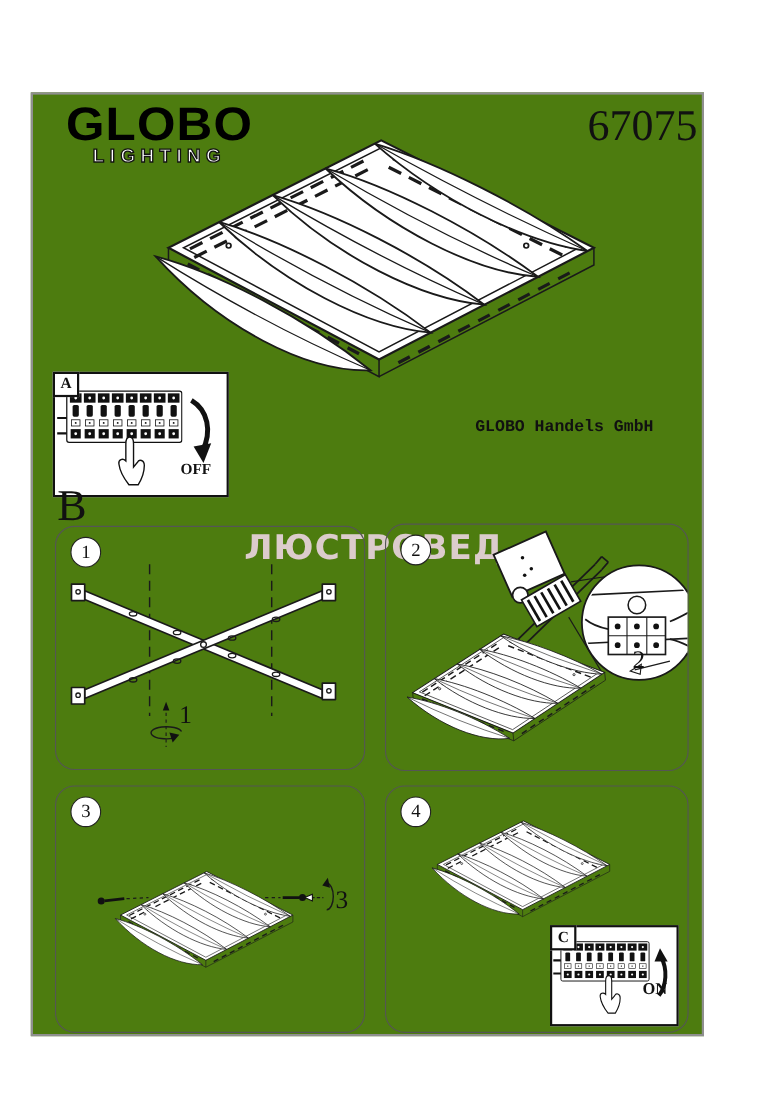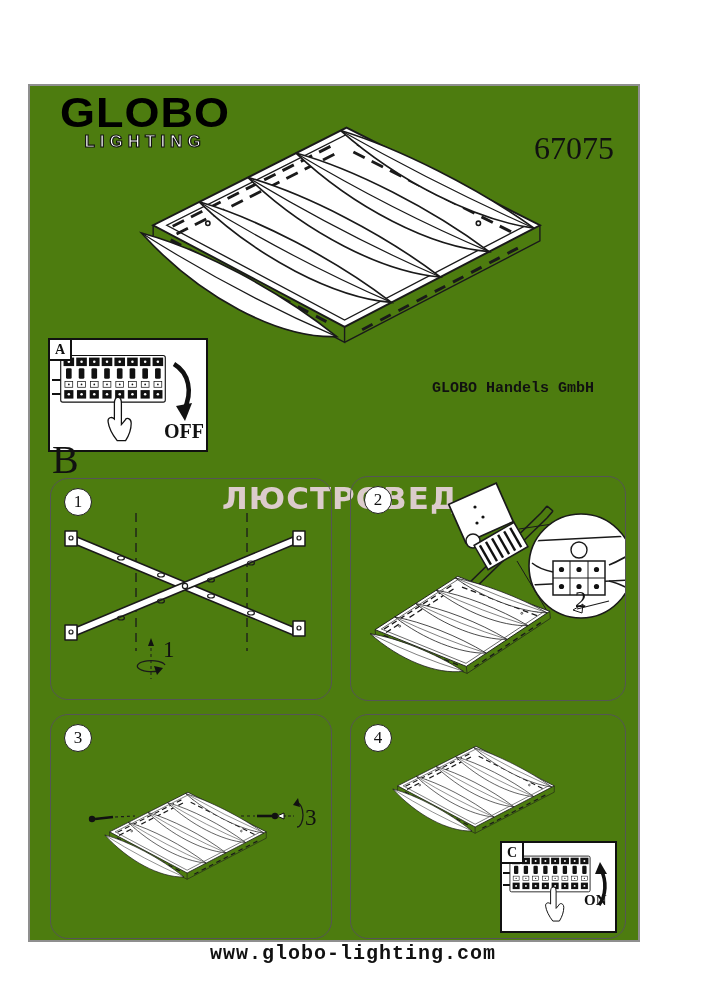--- a/index.html
+++ b/index.html
@@ -8,32 +8,32 @@
   .sheet{position:absolute;left:28px;top:84px;width:608px;height:854px;border:2px solid #8f8f8f;background:#4d7c0f;}
 
   
   .logo{position:absolute;left:30px;top:4px;text-align:center;}
   .logo .globo{font-family:"Liberation Sans",sans-serif;font-weight:bold;font-size:45px;
                letter-spacing:1px;color:#000;line-height:46px;transform:scaleY(.95);}
   .logo .lighting{font-family:"Liberation Sans",sans-serif;font-weight:bold;font-size:17px;
                letter-spacing:5px;color:#fff;-webkit-text-stroke:1.2px #111;margin-top:-4px;}
 
   .model{position:absolute;left:504px;top:4px;font-family:"Liberation Serif",serif;
-         font-size:32px;color:#111;margin-top:40px;}
+         font-size:40px;color:#111;}
 
   .main-art{position:absolute;left:72px;top:24px;}
 
   
   .inset{position:absolute;border:2px solid #111;background:#fff;}
   .inset-a{left:18px;top:252px;width:156px;height:110px;}
   .inset-c{left:149px;top:126px;width:113px;height:88px;background:#fff;}
   .corner-label{position:absolute;left:-2px;top:-2px;width:20px;height:19px;border:2px solid #111;
         background:#fff;font-family:"Liberation Serif",serif;font-weight:bold;font-size:14px;
         text-align:center;line-height:19px;}
-  .state-label{position:absolute;font-family:"Liberation Serif",serif;font-weight:bold;font-size:20px;}
+  .state-label{position:absolute;font-family:"Liberation Serif",serif;font-weight:bold;font-size:14px;}
 
   .b-label{position:absolute;left:22px;top:354px;font-family:"Liberation Serif",serif;
            font-size:40px;line-height:40px;}
 
   .address{position:absolute;left:402px;top:282px;font-family:"Liberation Mono",monospace;
            font-weight:bold;font-size:15px;color:#111;margin-top:12px;}
   .address div{margin-bottom:22px;white-space:nowrap;}
 
   .watermark{position:absolute;left:192px;top:394px;z-index:1;font-family:"DejaVu Sans",sans-serif;
              font-weight:bold;font-size:31px;letter-spacing:1px;color:#dccccc;pointer-events:none;}
@@ -309,14 +309,13 @@
           <use href="#sym-finger" x="42" y="42" width="22" height="38"></use>
           <path d="M97,62 C104,53 105,38 99,27" fill="none" stroke="#111" stroke-width="3.6"></path>
           <polygon points="93,31 98,19 105,31" fill="#111"></polygon>
         </svg>
         <span class="state-label" style="left:82px;top:49px;font-size:15px">ON</span>
       </div>
     </div>
 
   </div>
 
-  <div class="website">www.globo-lighting.com</div>
 </div>
 
 </body></html>

